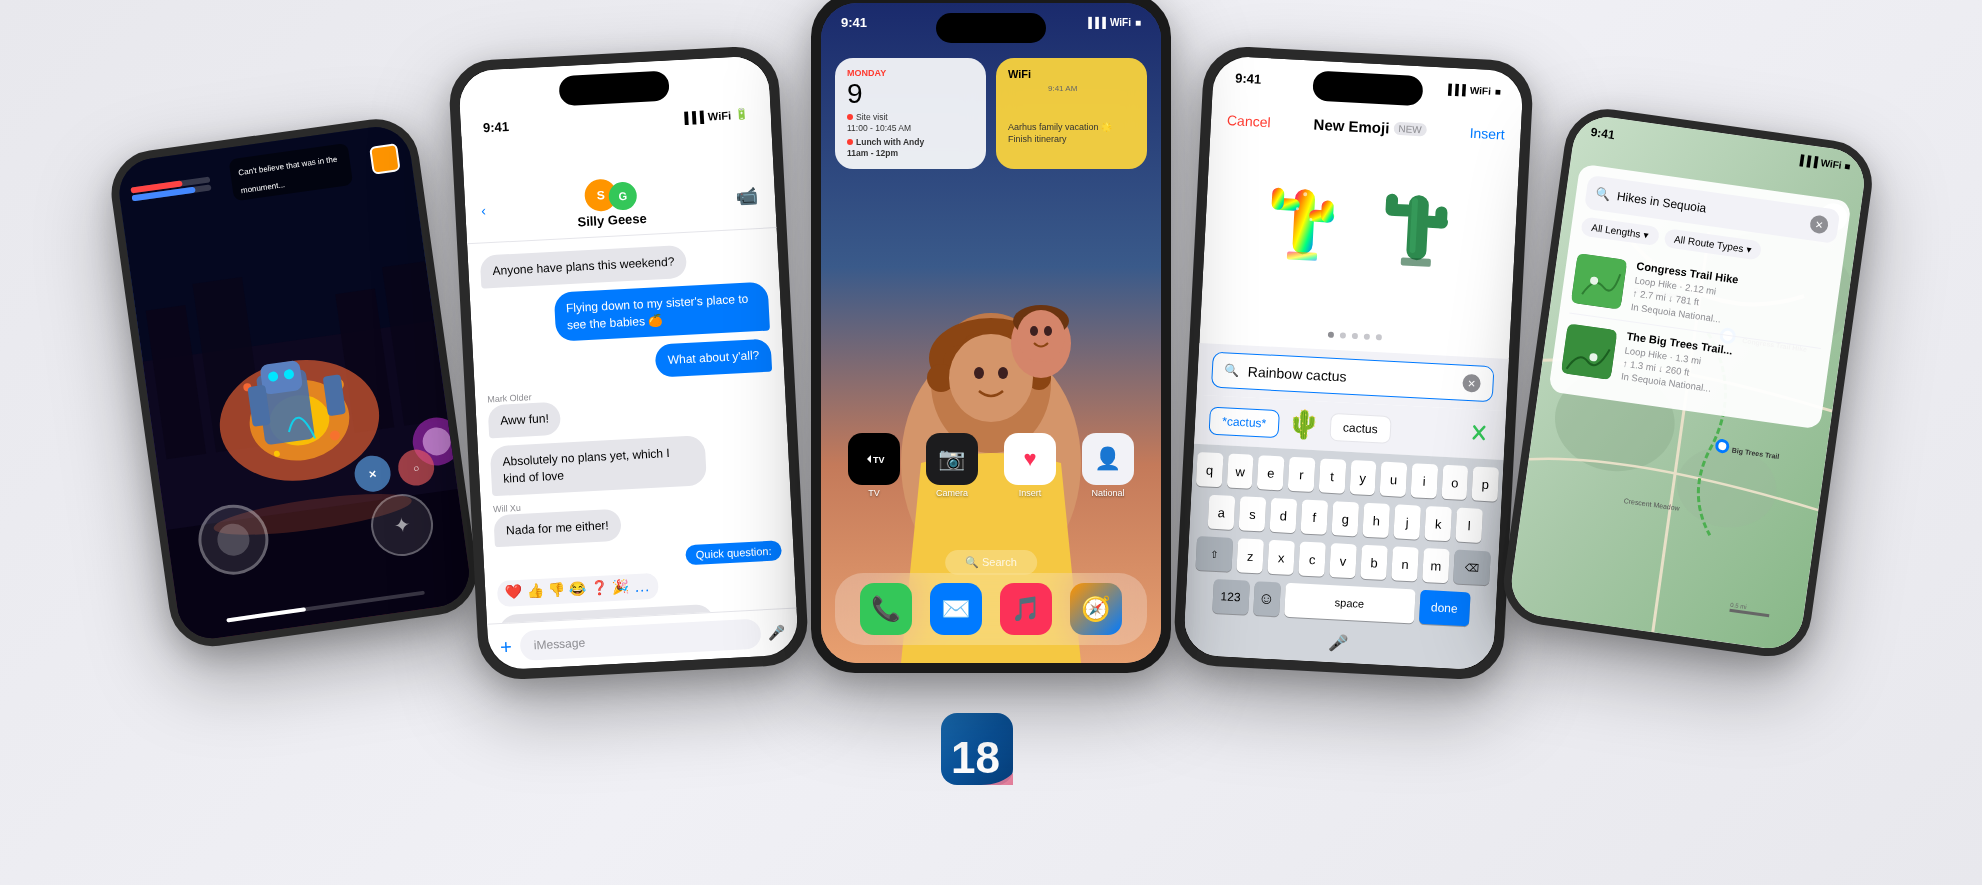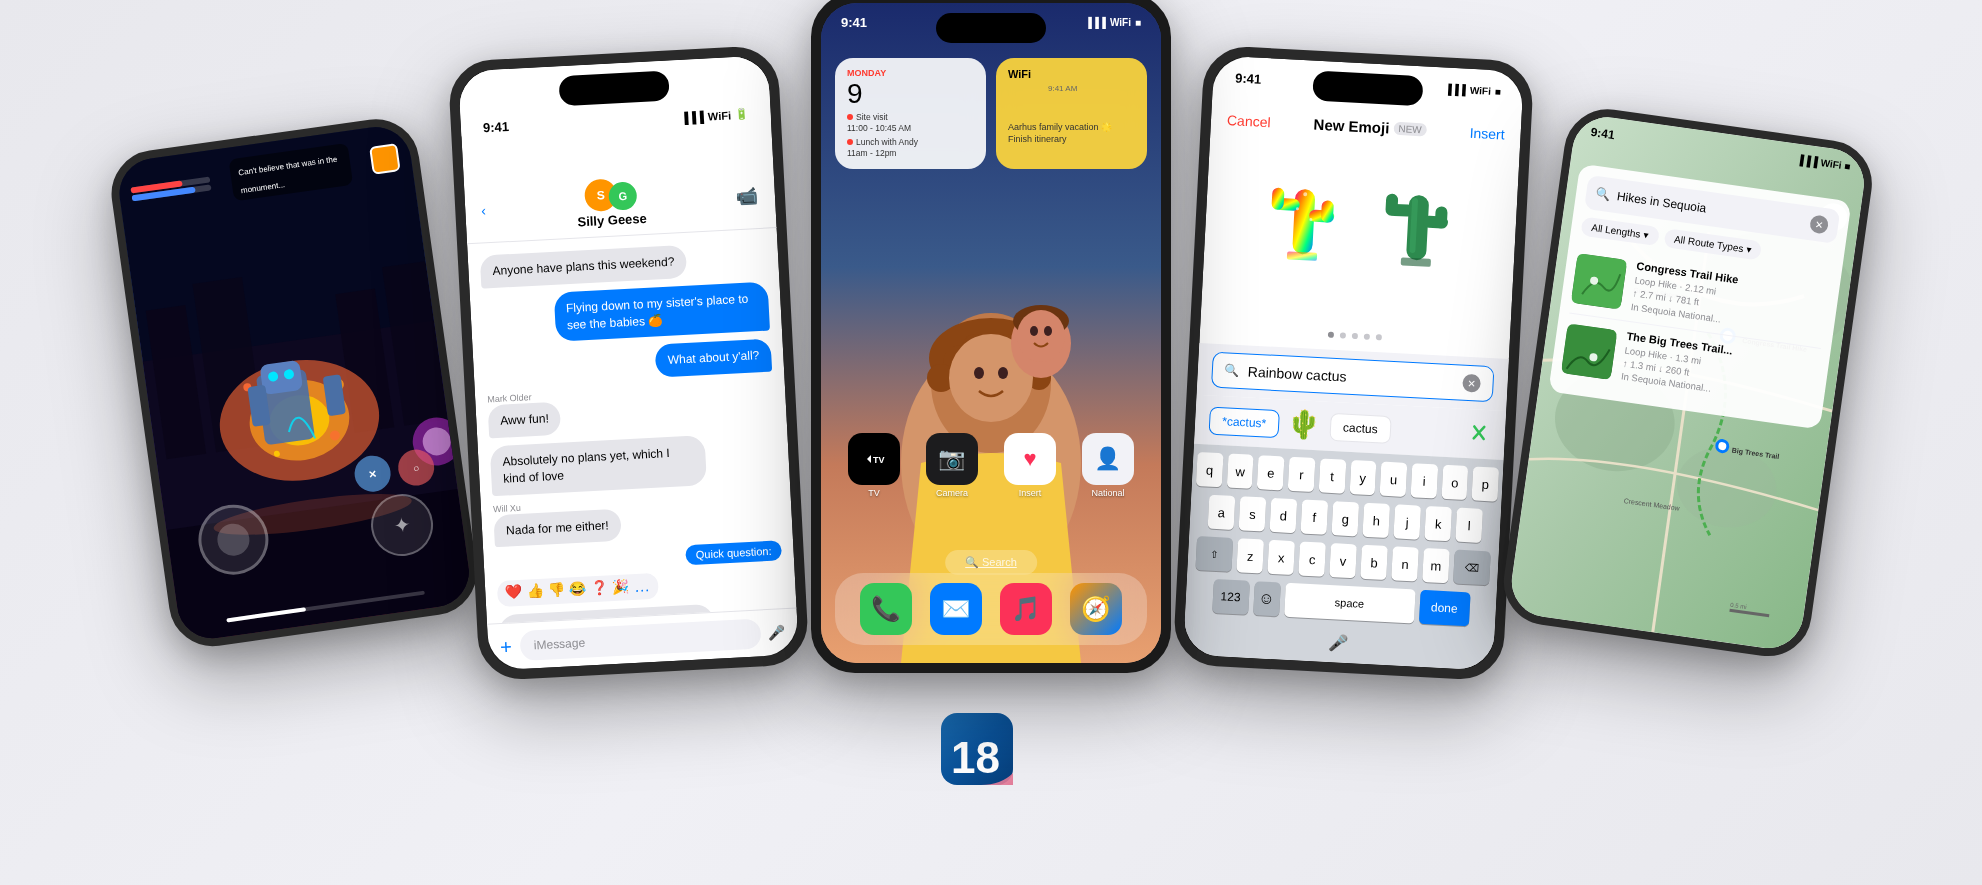--- a/index.html
+++ b/index.html
@@ -474,21 +474,20 @@
       bottom: 88px;
       left: 50%;
       transform: translateX(-50%);
       background: rgba(255,255,255,0.25);
       border-radius: 20px;
       padding: 6px 20px;
       font-size: 11px;
       color: rgba(255,255,255,0.8);
       z-index: 10;
       white-space: nowrap;
-      text-decoration: underline;
     }
 
     
     .phone-4 {
       width: 330px;
       height: 620px;
       transform: rotate(3deg) translateY(10px);
       border: 10px solid #2a2a2a;
     }
 
@@ -1040,21 +1039,21 @@
         </div>
 
         <div class="widgets-row">
 
           <div class="widget widget-calendar">
             <div class="widget-cal-header">MONDAY</div>
             <div class="widget-cal-day">9</div>
             <div class="widget-cal-event">
               <span class="widget-cal-dot"></span>Site visit<br>11:00 - 10:45 AM
             </div>
-            <div class="widget-cal-event" style="margin-top:3px;">
+            <div class="widget-cal-event" style="margin-top:3px;font-weight:bold;">
               <span class="widget-cal-dot"></span>Lunch with Andy<br>11am - 12pm
             </div>
           </div>
 
           <div class="widget widget-notes">
             <div class="widget-notes-title">WiFi</div>
             <div style="font-size:8px;color:#666;margin-bottom:4px;padding-left:40px;">9:41 AM</div>
             <div class="widget-notes-text">Aarhus family vacation 🌟<br>Finish itinerary</div>
           </div>
         </div>

